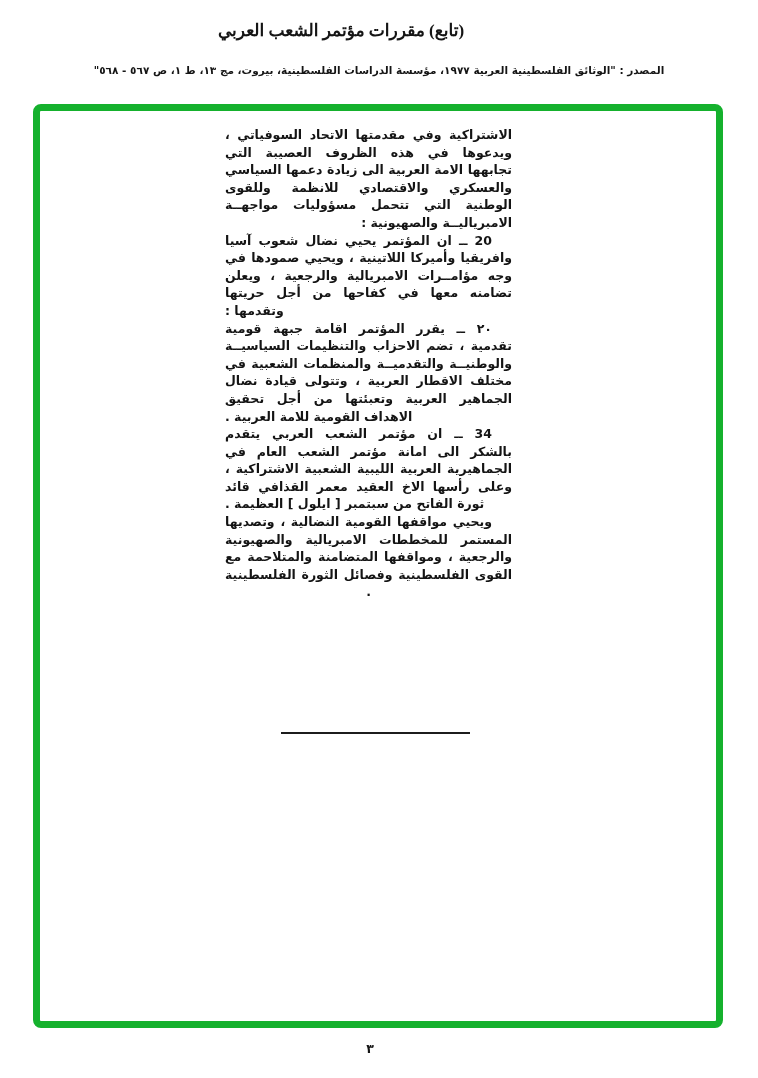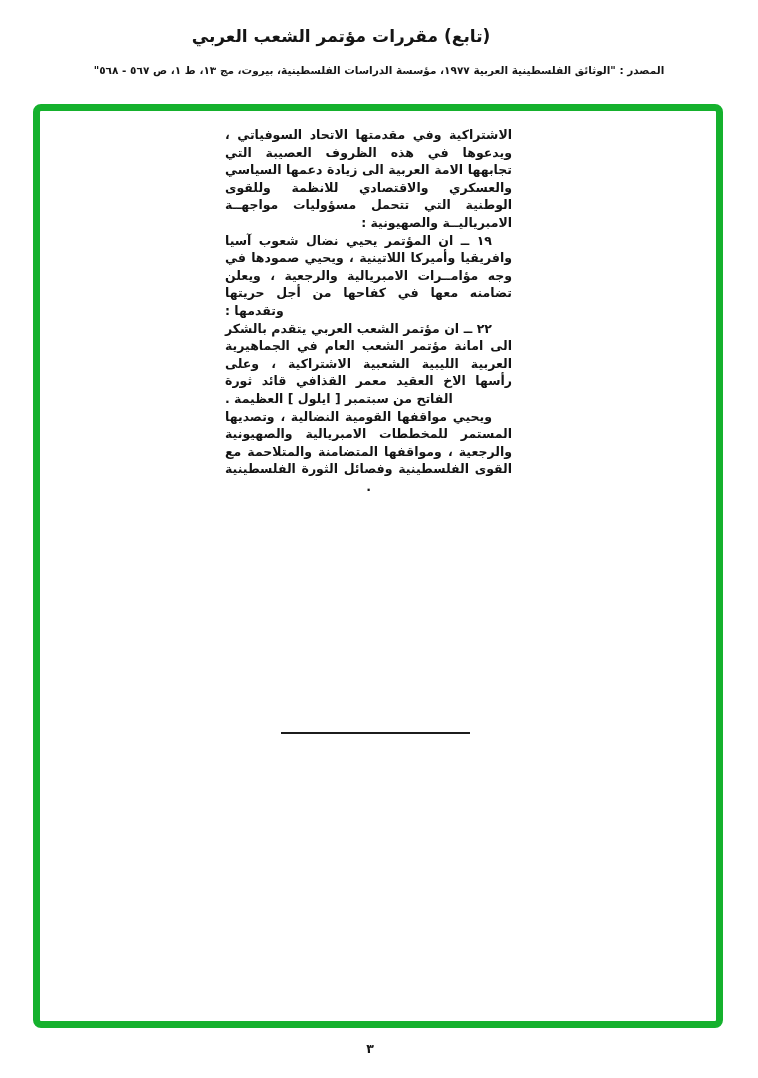--- a/index.html
+++ b/index.html
@@ -10,28 +10,29 @@
   body {
     width: 758px;
     height: 1078px;
     position: relative;
     font-family: "DejaVu Sans", sans-serif;
     color: #151515;
     overflow: hidden;
   }
   .header-title {
     position: absolute;
-    top: 26px;
+    top: 20px;
     left: 0;
     width: 682px;
     text-align: center;
     direction: rtl;
     font-size: 17px;
     font-weight: bold;
     letter-spacing: 0.2px;
+    font-family: Liberation Serif, serif;
   }
   .header-source {
     position: absolute;
     top: 64px;
     left: 0;
     width: 758px;
     text-align: center;
     direction: rtl;
     font-size: 10.5px;
     font-weight: bold;
@@ -93,20 +94,21 @@
 <body>
 
 <div class="header-title">(تابع) مقررات مؤتمر الشعب العربي</div>
 
 <div class="header-source">المصدر :  "الوثائق الفلسطينية العربية ١٩٧٧، مؤسسة الدراسات الفلسطينية، بيروت، مج ١٣، ط ١، ص ٥٦٧ - ٥٦٨"</div>
 
 <div class="green-frame"></div>
 
 <div class="doc-body">
   <p class="last-right">الاشتراكية وفي مقدمتها الاتحاد السوفياتي ، ويدعوها في هذه الظروف العصيبة التي تجابهها الامة العربية الى زيادة دعمها السياسي والعسكري والاقتصادي للانظمة وللقوى الوطنية التي تتحمل مسؤوليات مواجهــة الامبرياليــة والصهيونية :</p>
-  <p class="indent last-left">١٩ ــ ان المؤتمر يحيي نضال شعوب آسيا وافريقيا وأميركا اللاتينية ، ويحيي صمودها في وجه مؤامــرات الامبريالية والرجعية ، ويعلن تضامنه معها في كفاحها من أجل حريتها وتقدمها :</p>
-  <p class="indent last-left">٢٢ ــ ان مؤتمر الشعب العربي يتقدم بالشكر الى امانة مؤتمر الشعب العام في الجماهيرية العربية الليبية الشعبية الاشتراكية ، وعلى رأسها الاخ العقيد معمر القذافي قائد ثورة الفاتح من سبتمبر [ ايلول ] العظيمة .</p>
+  <p class="indent last-left">20 ــ ان المؤتمر يحيي نضال شعوب آسيا وافريقيا وأميركا اللاتينية ، ويحيي صمودها في وجه مؤامــرات الامبريالية والرجعية ، ويعلن تضامنه معها في كفاحها من أجل حريتها وتقدمها :</p>
+  <p class="indent last-left">٢٠ ــ يقرر المؤتمر اقامة جبهة قومية تقدمية ، تضم الاحزاب والتنظيمات السياسيــة والوطنيــة والتقدميــة والمنظمات الشعبية في مختلف الاقطار العربية ، وتتولى قيادة نضال الجماهير العربية وتعبئتها من أجل تحقيق الاهداف القومية للامة العربية .</p>
+  <p class="indent last-left">34 ــ ان مؤتمر الشعب العربي يتقدم بالشكر الى امانة مؤتمر الشعب العام في الجماهيرية العربية الليبية الشعبية الاشتراكية ، وعلى رأسها الاخ العقيد معمر القذافي قائد ثورة الفاتح من سبتمبر [ ايلول ] العظيمة .</p>
   <p class="indent last-center">ويحيي مواقفها القومية النضالية ، وتصديها المستمر للمخططات الامبريالية والصهيونية والرجعية ، ومواقفها المتضامنة والمتلاحمة مع القوى الفلسطينية وفصائل الثورة الفلسطينية .</p>
 </div>
 
 <div class="divider"></div>
 
 <div class="page-number">٣</div>
 
 </body></html>

